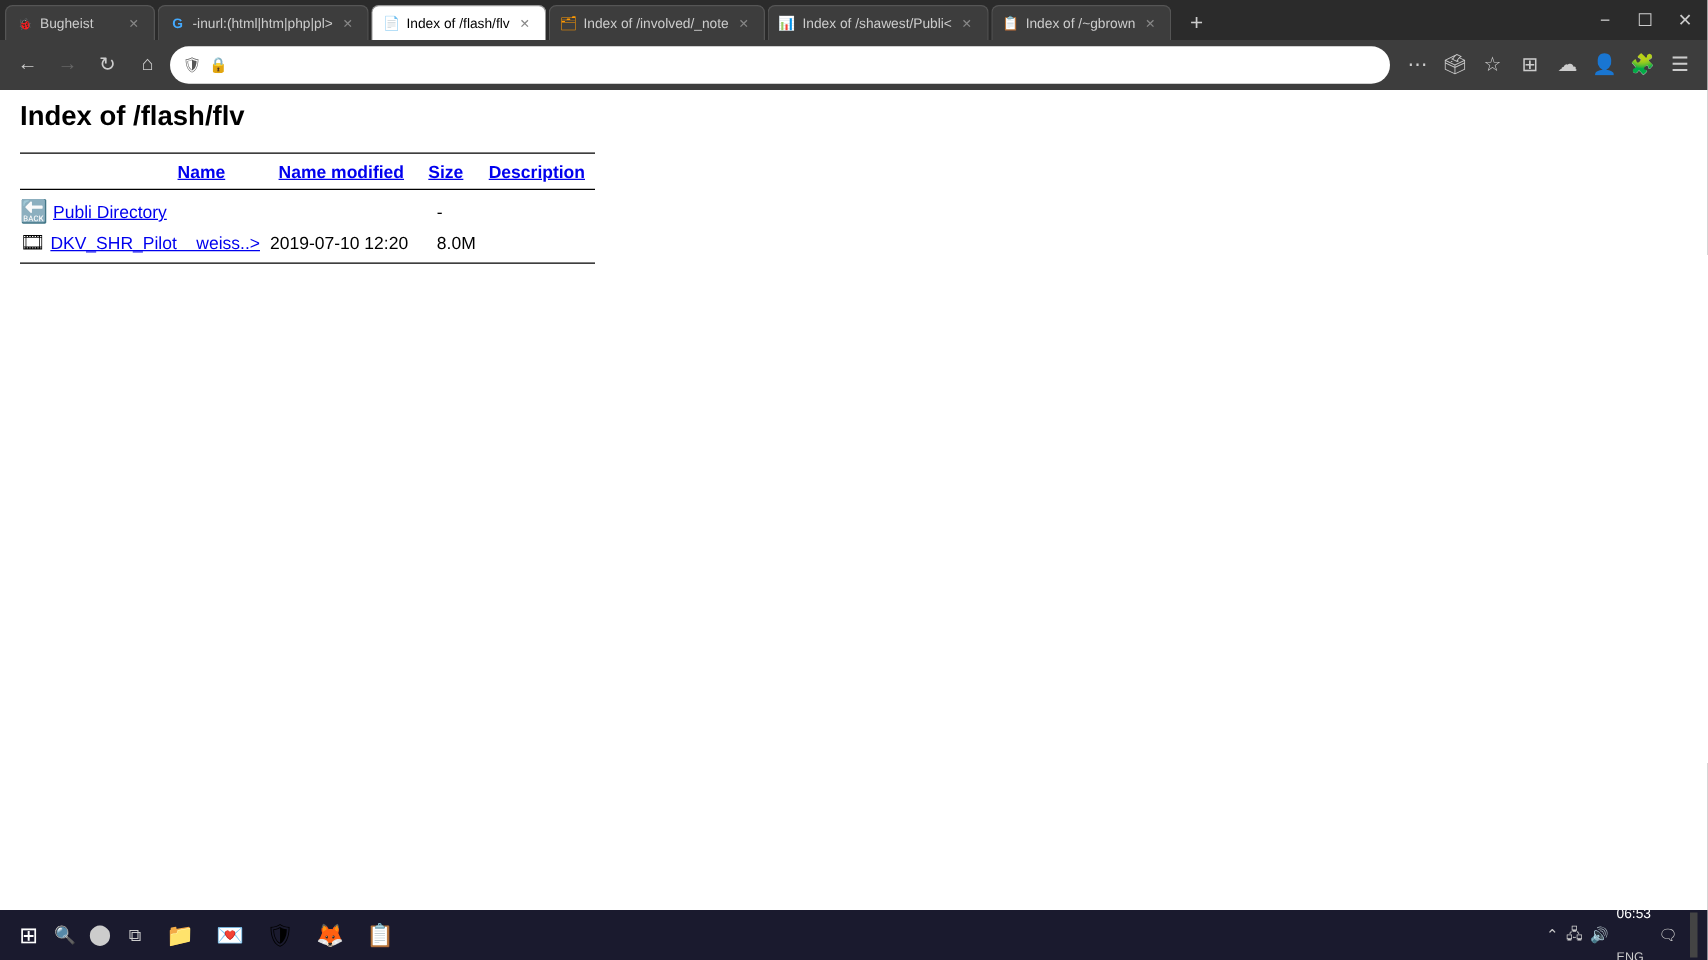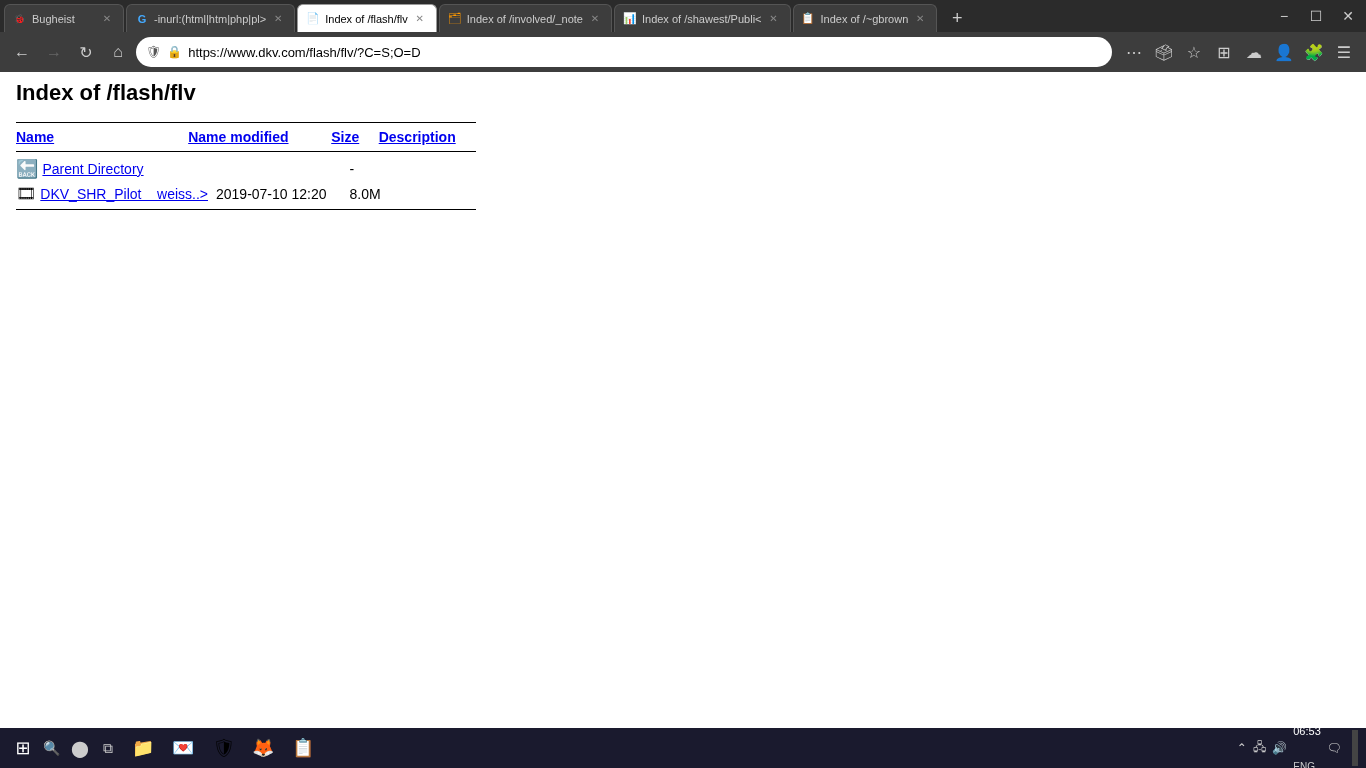--- a/index.html
+++ b/index.html
@@ -267,21 +267,21 @@
       font-size: 22px;
       font-weight: bold;
       margin-bottom: 16px;
       color: #000;
     }
     .directory-table {
       width: 460px;
       border-collapse: collapse;
     }
     .directory-table th {
-      text-align: left;
+      text-align: right;
       padding: 2px 8px 2px 0;
     }
     .directory-table th a {
       color: #0000ee;
       text-decoration: underline;
       font-size: 14px;
     }
     .col-name { width: 200px; }
     .col-modified { width: 160px; }
     .col-size { width: 50px; margin-left: 19px; }
@@ -379,21 +379,20 @@
 
   <div class="nav-bar">
     <div class="nav-btn">←</div>
     <div class="nav-btn disabled">→</div>
     <div class="nav-btn">↻</div>
     <div class="nav-btn">⌂</div>
 
     <div class="address-bar-container">
       <span class="address-security-icon">🛡</span>
       <span class="address-lock-icon">🔒</span>
-      <span class="address-text">https://www.dkv.com/flash/flv/?C=S;O=D</span>
     </div>
 
     <div class="nav-right-btns">
       <div class="nav-btn">⋯</div>
       <div class="nav-btn">🗳</div>
       <div class="nav-btn">☆</div>
       <div class="nav-btn">⊞</div>
       <div class="nav-btn">☁</div>
       <div class="nav-btn">👤</div>
       <div class="nav-btn">🧩</div>
@@ -428,21 +427,21 @@
 
     <hr class="hr-bottom">
 
     <table class="directory-table">
       <tbody>
 
         <tr class="dir-row">
           <td class="col-name">
             <div class="cell-name">
               <span class="dir-icon icon-parent">🔙</span>
-              <a href="/flash/">Parent Directory</a>
+              <a href="/flash/">Publi Directory</a>
             </div>
           </td>
           <td class="col-modified"></td>
           <td class="col-size">-</td>
           <td class="col-desc"></td>
         </tr>
 
         <tr class="dir-row">
           <td class="col-name">
             <div class="cell-name">

